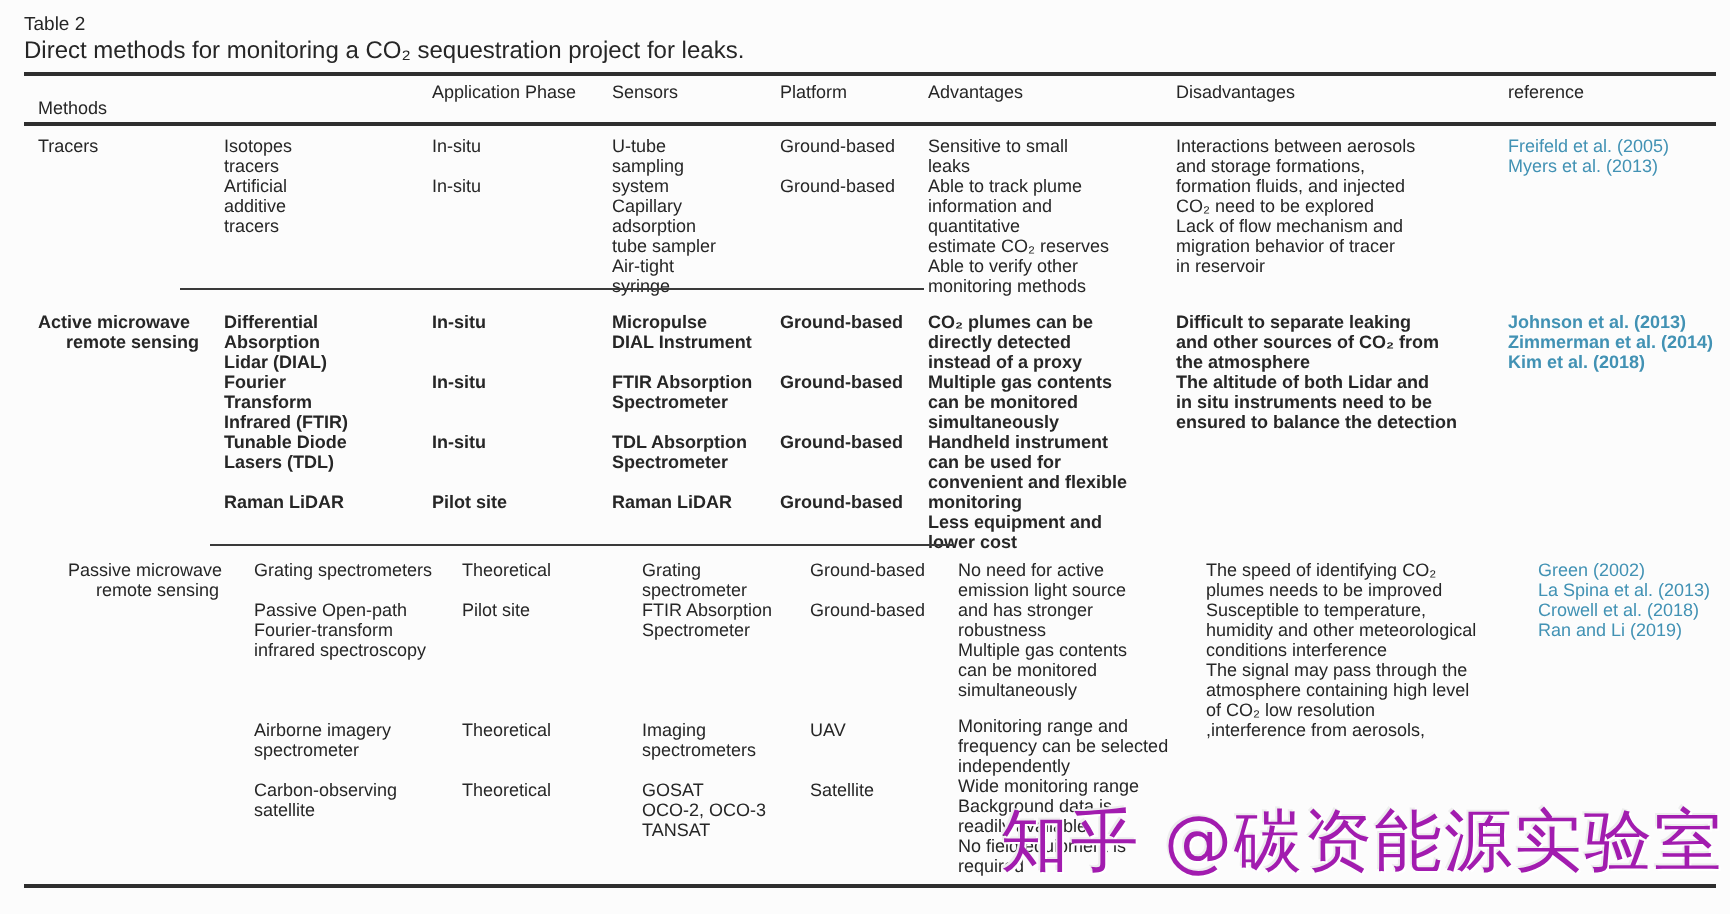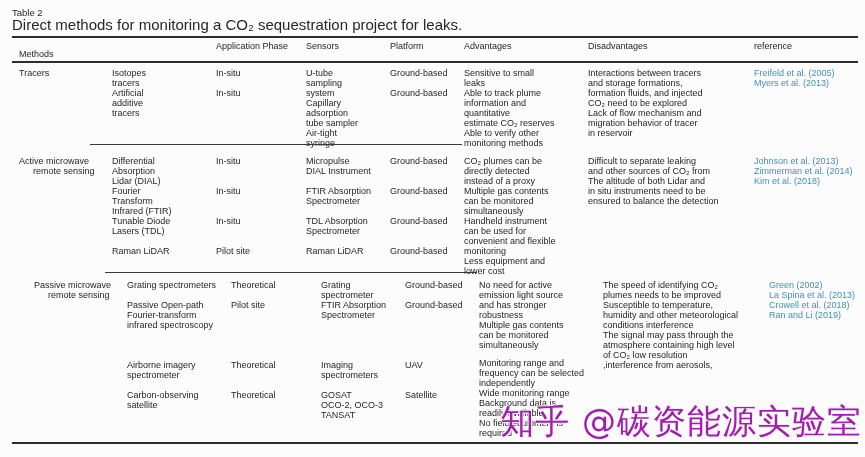--- a/index.html
+++ b/index.html
@@ -4,31 +4,31 @@
 <style>
   html,body{margin:0;padding:0;}
   .paper{
     position:relative; width:865px; height:457px; overflow:hidden;
     background:#fcfcfc; color:#262626;
     font-family:"Liberation Sans","DejaVu Sans",sans-serif;
     font-size:9px; line-height:10px;
   }
   .table-wrap{position:absolute; left:12px; top:8px; width:846px;}
   .tbl-title{height:12px; font-weight:normal; font-size:9.5px;}
-  .tbl-caption{height:16px; font-size:15px;}
+  .tbl-caption{height:16px; font-size:12px;}
   .grid{display:grid; grid-template-columns:100px 104px 90px 84px 74px 124px 166px 104px;}
   .thead{
     box-sizing:border-box; height:27px;
     border-top:2px solid #2e2e2e; border-bottom:2px solid #2e2e2e;
     padding-top:3px; align-items:start;
   }
   .hdr-methods{align-self:end; padding-left:7px; padding-bottom:2px;}
   .block{position:relative; box-sizing:border-box;}
   .b1{height:81px; padding-top:5px;}
-  .b2{height:128px; padding-top:12px;}
+  .b2{height:128px; padding-top:12px;font-weight:bold;}
   .b3{height:170px; padding-top:8px;margin-left:15px;}
   .b2::before,.b3::before{
     content:""; position:absolute; top:0; left:78px; width:372px;
     border-top:1.5px solid #3a3a3a;
   }
   .bottom-rule{border-top:2px solid #2e2e2e; height:0;}
   .c{overflow:visible;}
   .ln{height:10px; line-height:10px; white-space:nowrap;}
   .method{padding-left:7px;}
   .method .ln + .ln{padding-left:14px;}
@@ -100,21 +100,21 @@
           <div class="ln">Sensitive to small</div>
           <div class="ln">leaks</div>
           <div class="ln">Able to track plume</div>
           <div class="ln">information and</div>
           <div class="ln">quantitative</div>
           <div class="ln">estimate CO₂ reserves</div>
           <div class="ln">Able to verify other</div>
           <div class="ln">monitoring methods</div>
         </div>
       <div class="c">
-          <div class="ln">Interactions between tracers</div>
+          <div class="ln">Interactions between aerosols</div>
           <div class="ln">and storage formations,</div>
           <div class="ln">formation fluids, and injected</div>
           <div class="ln">CO₂ need to be explored</div>
           <div class="ln">Lack of flow mechanism and</div>
           <div class="ln">migration behavior of tracer</div>
           <div class="ln">in reservoir</div>
         </div>
       <div class="c refs">
           <div class="ln">Freifeld et al. (2005)</div>
           <div class="ln">Myers et al. (2013)</div>
@@ -184,20 +184,21 @@
           <div class="ln">Handheld instrument</div>
           <div class="ln">can be used for</div>
           <div class="ln">convenient and flexible</div>
           <div class="ln">monitoring</div>
           <div class="ln">Less equipment and</div>
           <div class="ln">lower cost</div>
         </div>
       <div class="c">
           <div class="ln">Difficult to separate leaking</div>
           <div class="ln">and other sources of CO₂ from</div>
+          <div class="ln">the atmosphere</div>
           <div class="ln">The altitude of both Lidar and</div>
           <div class="ln">in situ instruments need to be</div>
           <div class="ln">ensured to balance the detection</div>
         </div>
       <div class="c refs">
           <div class="ln">Johnson et al. (2013)</div>
           <div class="ln">Zimmerman et al. (2014)</div>
           <div class="ln">Kim et al. (2018)</div>
         </div>
     </div>

